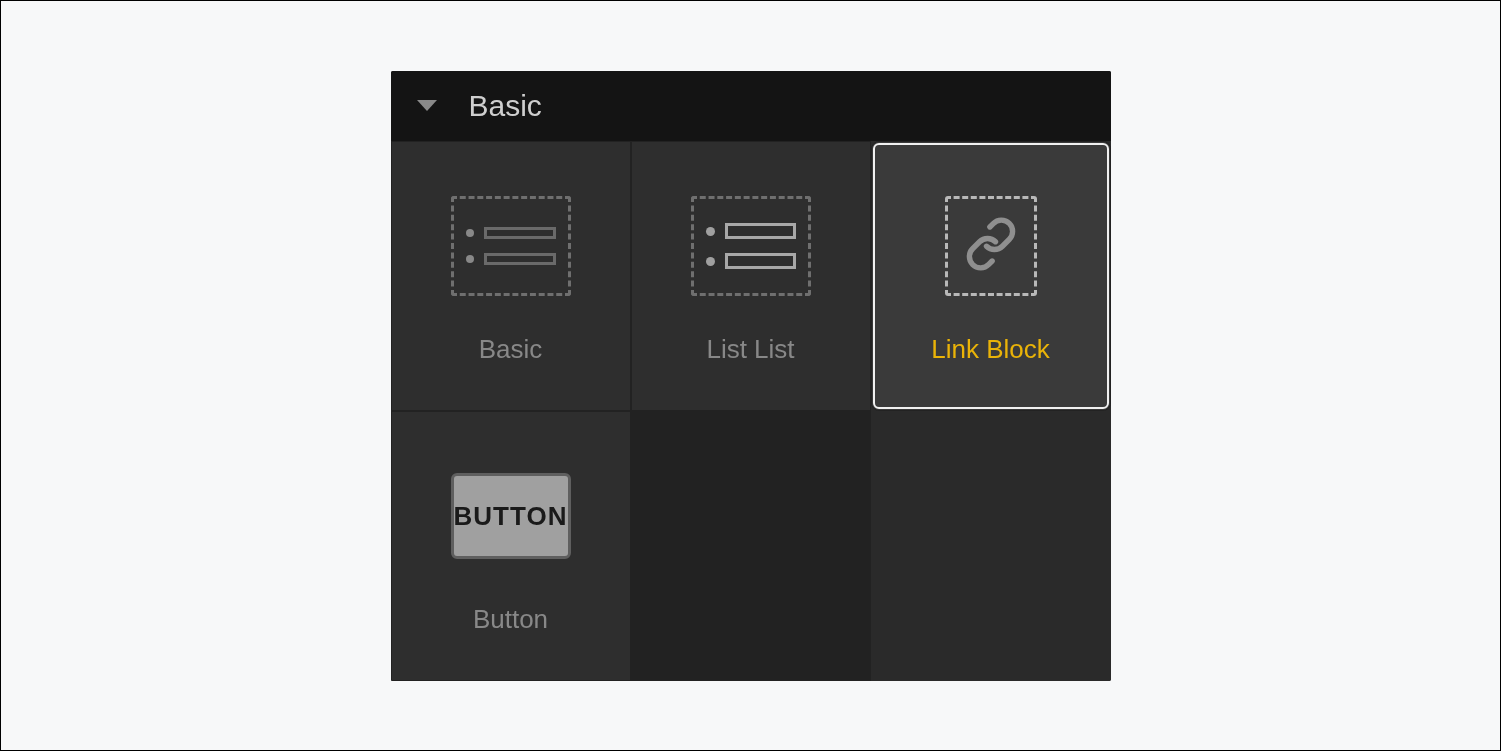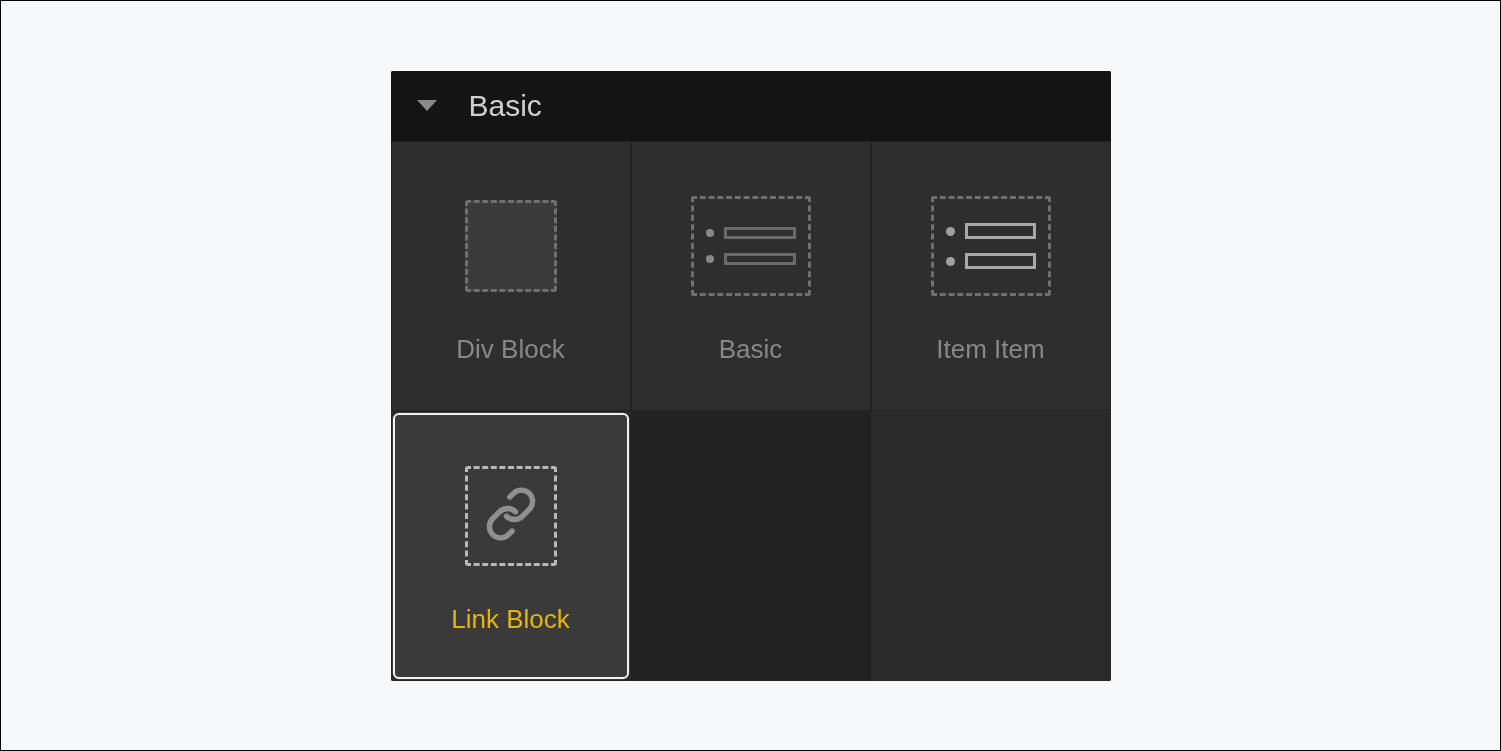--- a/index.html
+++ b/index.html
@@ -121,26 +121,20 @@
 <body>
 
 <div class="panel">
   <div class="section-header">
     <span class="chevron"></span>
     <span class="title">Basic</span>
   </div>
 
   <div class="grid">
 
-    <div class="tile">
-      <div class="icon-wrap">
-        <div class="dashed-box div-icon"></div>
-      </div>
-      <div class="label">Div Block</div>
-    </div>
 
     <div class="tile">
       <div class="icon-wrap">
         <div class="dashed-box list-icon">
           <div class="list-row">
               <span class="dot"></span>
               <span class="bar"></span>
             </div>
           <div class="list-row">
               <span class="dot"></span>
@@ -157,34 +151,40 @@
           <div class="list-row">
               <span class="dot"></span>
               <span class="bar"></span>
             </div>
           <div class="list-row">
               <span class="dot"></span>
               <span class="bar"></span>
             </div>
         </div>
       </div>
-      <div class="label">Item Item</div>
+      <div class="label">List List</div>
     </div>
 
     <div class="tile selected">
       <div class="icon-wrap">
         <div class="dashed-box link-icon">
           <span class="link-glyph">
             <svg viewBox="0 0 24 24" fill="none" stroke="#8f8f8f" stroke-width="2.4" stroke-linecap="round" stroke-linejoin="round">
               <path d="M10 13a5 5 0 0 0 7.07 0l3-3a5 5 0 1 0-7.07-7.07l-1.5 1.5"></path>
               <path d="M14 11a5 5 0 0 0-7.07 0l-3 3a5 5 0 1 0 7.07 7.07l1.5-1.5"></path>
             </svg>
           </span>
         </div>
       </div>
       <div class="label">Link Block</div>
     </div>
 
+    <div class="tile">
+      <div class="icon-wrap">
+        <div class="button-icon">BUTTON</div>
+      </div>
+      <div class="label">Button</div>
+    </div>
 
     <div class="tile empty"></div>
 
   </div>
 </div>
 
 </body></html>

